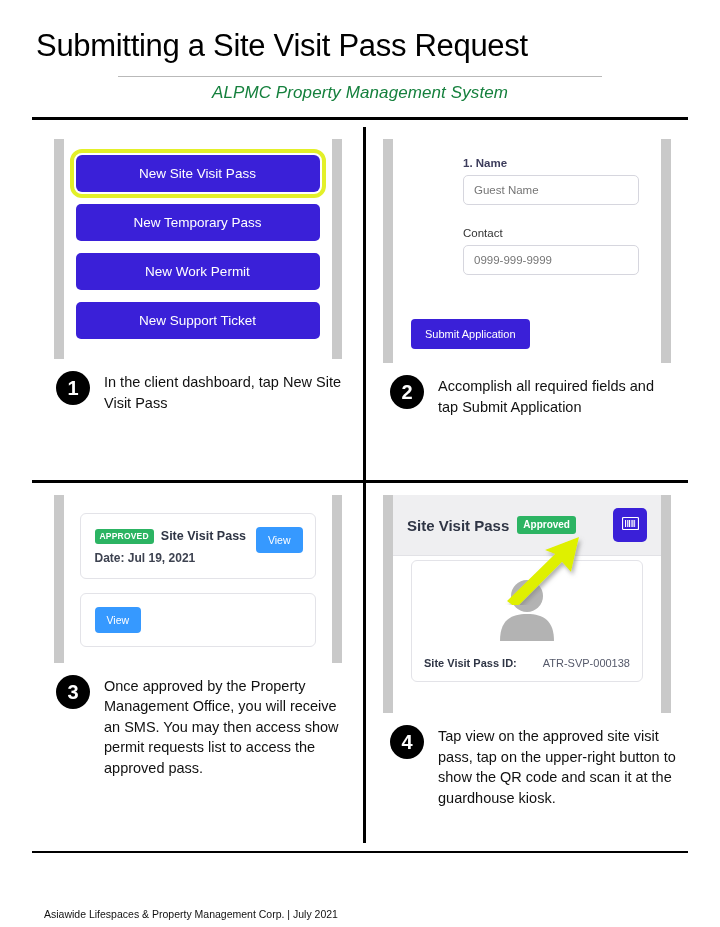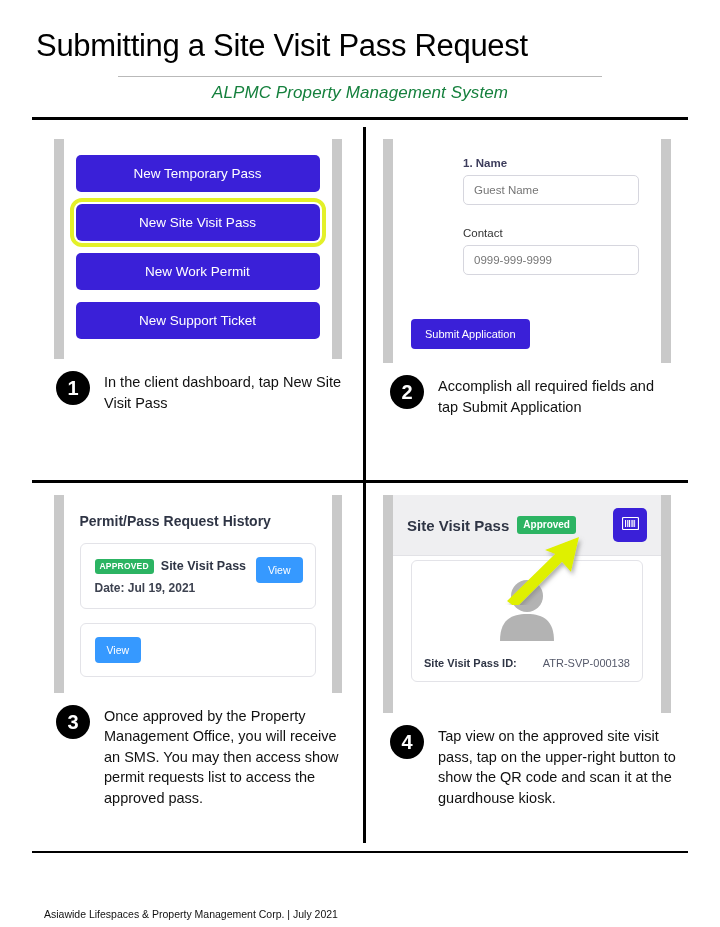--- a/index.html
+++ b/index.html
@@ -308,22 +308,22 @@
     <div class="doc-subtitle">ALPMC Property  Management System</div>
   </div>
   <div class="header-rule"></div>
 
   <div class="grid">
 
     <div class="cell left top">
       <div class="mock">
         <div class="mock-inner">
           <div class="dash">
+            <button class="dash-btn highlight">New Site Visit Pass</button>
             <button class="dash-btn">New Temporary Pass</button>
-            <button class="dash-btn highlight">New Site Visit Pass</button>
             <button class="dash-btn">New Work Permit</button>
             <button class="dash-btn">New Support Ticket</button>
           </div>
         </div>
       </div>
       <div class="step">
         <div class="step-num">1</div>
         <div class="step-text">In the client dashboard, tap New Site Visit Pass</div>
       </div>
     </div>
@@ -343,21 +343,20 @@
       <div class="step">
         <div class="step-num">2</div>
         <div class="step-text">Accomplish all required fields and tap Submit Application</div>
       </div>
     </div>
 
     <div class="cell left">
       <div class="mock">
         <div class="mock-inner">
           <div class="history">
-            <div class="history-title">Permit/Pass Request History</div>
 
             <div class="req-card">
               <div class="req-main">
                 <div class="req-row">
                   <span class="badge approved">APPROVED</span>
                   <span class="req-type">Site Visit Pass</span>
                 </div>
                 <div class="req-date">Date: Jul 19, 2021</div>
               </div>
               <button class="view-btn">View</button>

